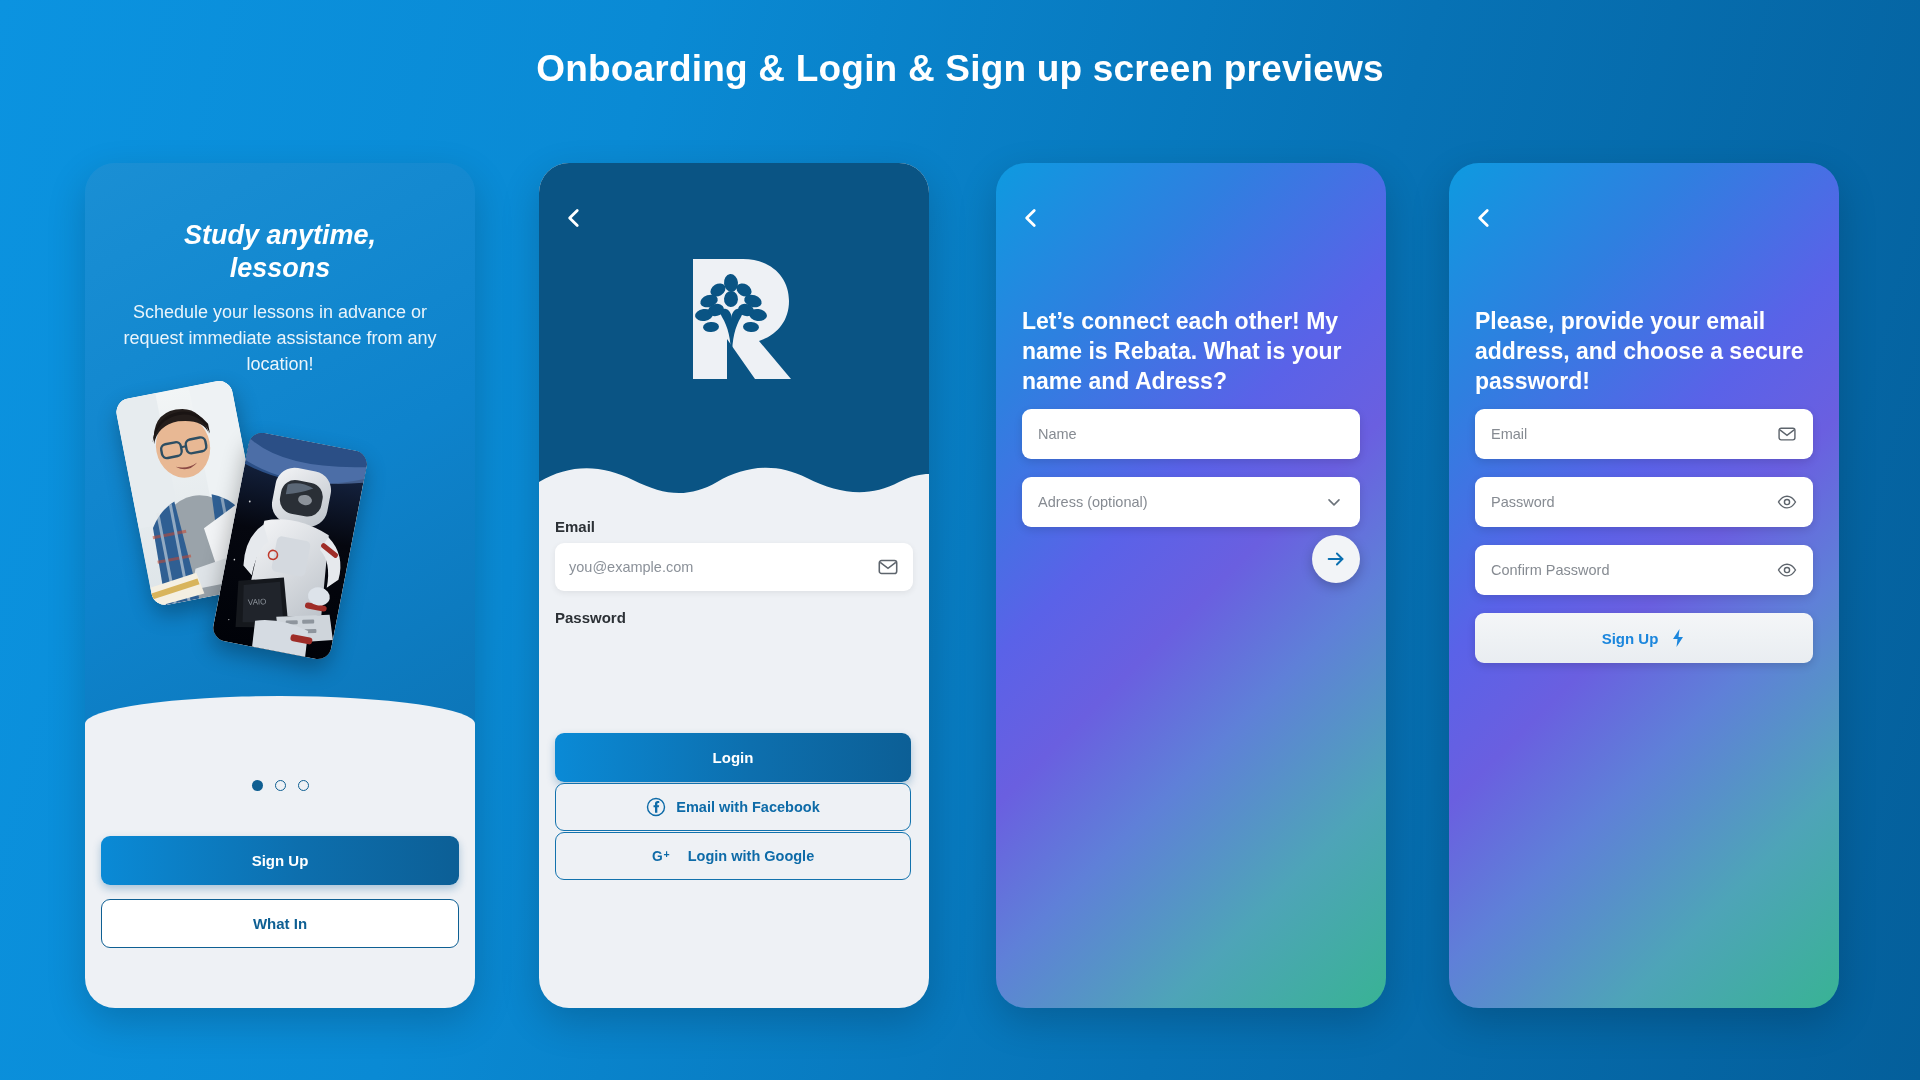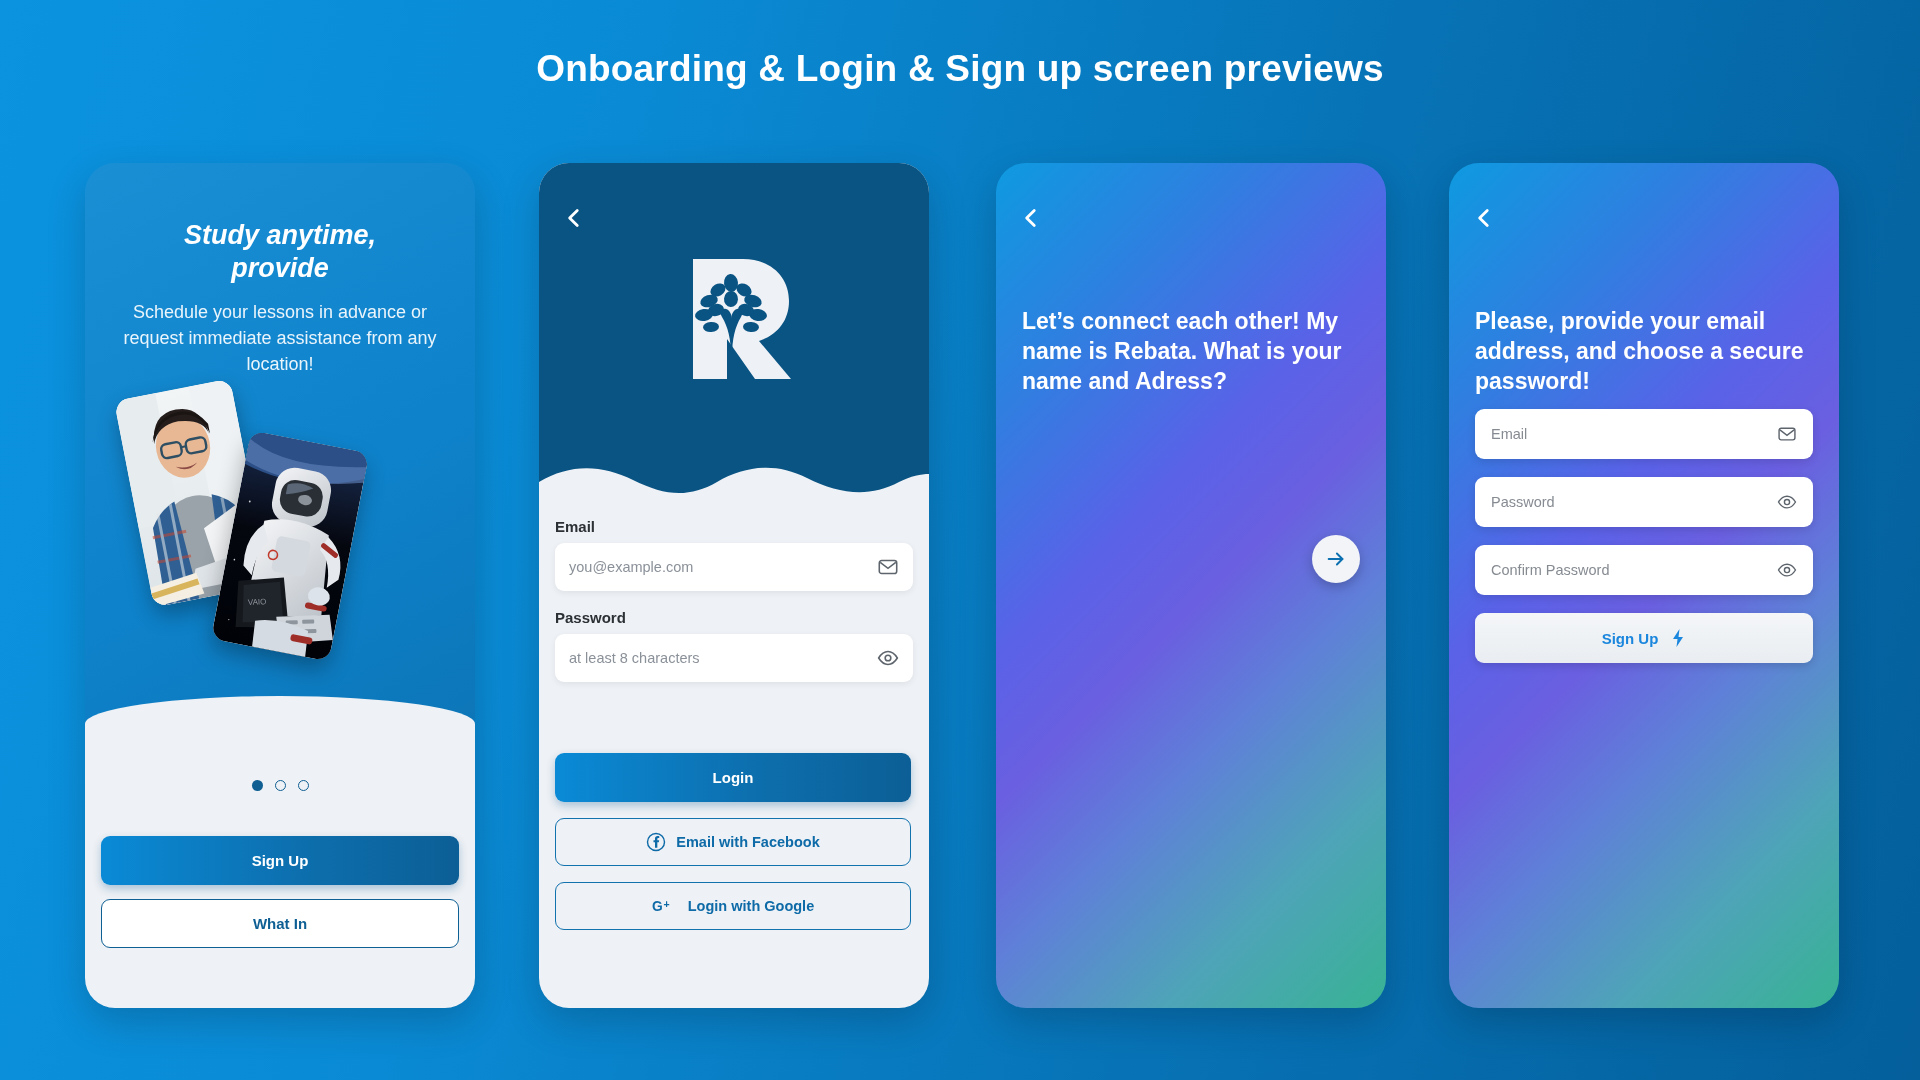--- a/index.html
+++ b/index.html
@@ -156,21 +156,21 @@
   .input-box input {
     flex: 1; border: none; outline: none; background: transparent;
     font-family: "Liberation Sans", sans-serif;
     font-size: 14.5px; color: #2c3136;
   }
   .input-box input::placeholder { color: #8b9199; }
   .icon-btn { width: 22px; height: 22px; flex: 0 0 auto; cursor: pointer; }
 
   .p2-actions {
     position: absolute; top: 570px; left: 16px; right: 18px;
-    display: flex; flex-direction: column; gap: 16px; margin-top: 20px;
+    display: flex; flex-direction: column; gap: 1px;
   }
   .btn-social {
     height: 48px; border-radius: 9px;
     background: #eef1f5; color: #0e6ba8;
     border: 1.3px solid #1272ad;
     display: flex; align-items: center; justify-content: center;
     gap: 10px; font-size: 14.5px; font-weight: bold; cursor: pointer;
   }
 
   
@@ -220,21 +220,21 @@
 <div class="page-title">Onboarding &amp; Login &amp; Sign up screen previews</div>
 
 <div class="phones">
 
   <div class="phone" id="phone1">
     <div class="p1-top"></div>
 
     <div class="p1-head">
       <div class="p1-title">
         <span>Study anytime,</span><br>
-        <span>provide</span>
+        <span>lessons</span>
       </div>
       <div class="p1-sub">Schedule your lessons in advance or request immediate assistance from any location!</div>
     </div>
 
     <div class="collage">
       <div class="photo photo-a">
         <svg class="ph-svg" viewBox="0 0 118 210" preserveAspectRatio="xMidYMid slice">
           <defs>
             <linearGradient id="roomBg" x1="0" y1="0" x2="0" y2="1">
               <stop offset="0%" stop-color="#f2f5f6"></stop>
@@ -398,27 +398,20 @@
       <div class="field-label">Email</div>
       <div class="input-box">
         <input type="text" placeholder="you@example.com" style="">
         <svg class="icon-btn" viewBox="0 0 24 24" fill="none" stroke="#5d646c" stroke-width="1.7">
           <rect x="2.5" y="5" width="19" height="14" rx="2.5"></rect>
           <path d="M3.5 7 L12 13.5 L20.5 7"></path>
         </svg>
       </div>
 
       <div class="field-label">Password</div>
-      <div class="input-box">
-        <input type="text" placeholder="at least 8 characters" style="">
-        <svg class="icon-btn" viewBox="0 0 24 24" fill="none" stroke="#5d646c" stroke-width="1.7">
-          <path d="M1.8 12 C5 6.8 8.6 5 12 5 C15.4 5 19 6.8 22.2 12 C19 17.2 15.4 19 12 19 C8.6 19 5 17.2 1.8 12 Z"></path>
-          <circle cx="12" cy="12" r="3.1"></circle>
-        </svg>
-      </div>
     </div>
 
     <div class="p2-actions">
       <div class="btn btn-primary">Login</div>
 
       <div class="btn-social">
         <svg width="20" height="20" viewBox="0 0 24 24">
           <circle cx="12" cy="12" r="10.2" fill="none" stroke="#0e6ba8" stroke-width="1.7"></circle>
           <path d="M13.6 12.3 H15.4 L15.8 9.8 H13.6 V8.5 C13.6 7.7 13.9 7.2 15 7.2 H15.9 V5 C15.5 4.95 14.7 4.9 13.9 4.9 C12 4.9 10.8 6 10.8 8.1 V9.8 H9 V12.3 H10.8 V19 H13.6 Z" fill="#0e6ba8"></path>
         </svg>
@@ -435,20 +428,31 @@
     </div>
   </div>
 
   <div class="phone grad" id="phone3">
     <svg class="g-back" viewBox="0 0 24 24" fill="none" stroke="#ffffff" stroke-width="2.6" stroke-linecap="round" stroke-linejoin="round">
       <polyline points="15 5 8 12 15 19"></polyline>
     </svg>
 
     <div class="g-title">Let’s connect each other! My name is Rebata. What is your name and Adress?</div>
 
+    <div class="g-form">
+      <div class="g-input">
+        <input type="text" placeholder="Name" style="">
+      </div>
+      <div class="g-input">
+        <input type="text" placeholder="Adress (optional)" style="">
+        <svg width="20" height="20" viewBox="0 0 24 24" fill="none" stroke="#6c737b" stroke-width="1.9" stroke-linecap="round" stroke-linejoin="round">
+          <polyline points="6 9.5 12 15.5 18 9.5"></polyline>
+        </svg>
+      </div>
+    </div>
 
     <div class="fab">
       <svg width="22" height="22" viewBox="0 0 24 24" fill="none" stroke="#0b6fb0" stroke-width="2.1" stroke-linecap="round" stroke-linejoin="round">
         <line x1="4" y1="12" x2="19" y2="12"></line>
         <polyline points="13 6 19 12 13 18"></polyline>
       </svg>
     </div>
   </div>
 
   <div class="phone grad" id="phone4">

